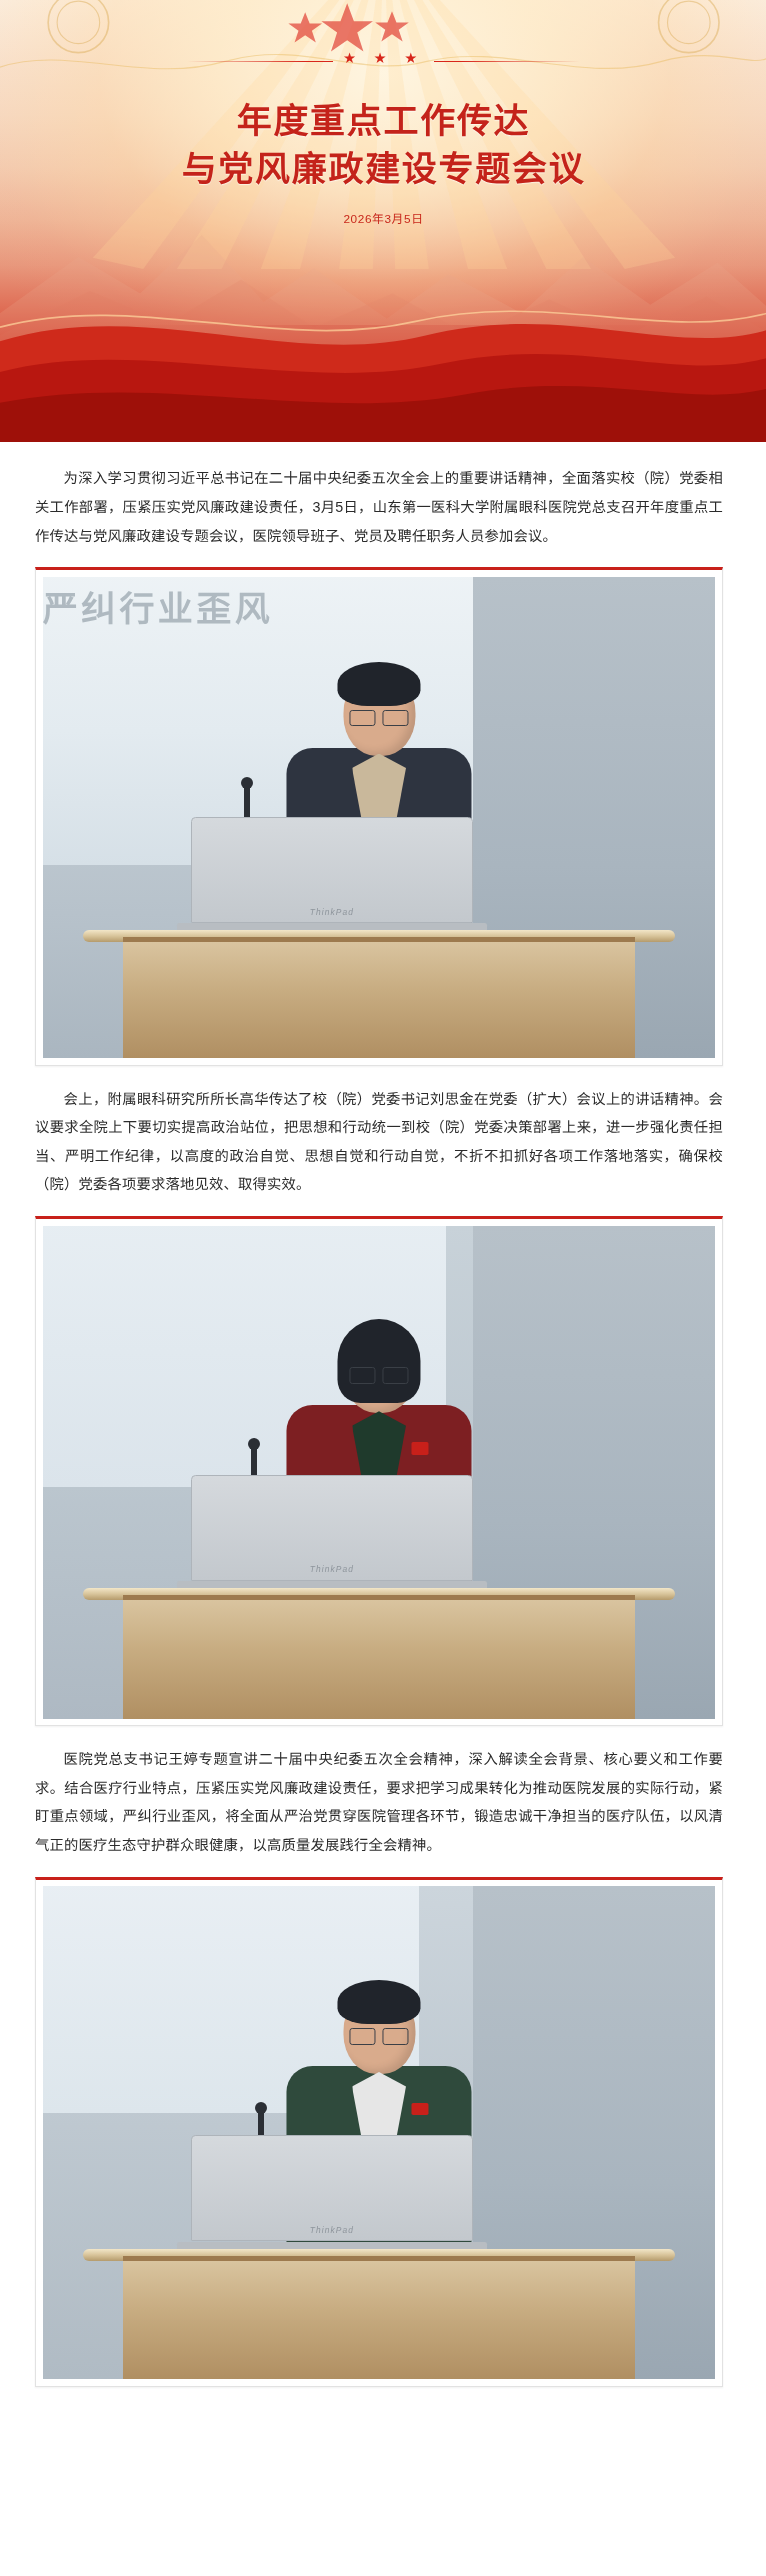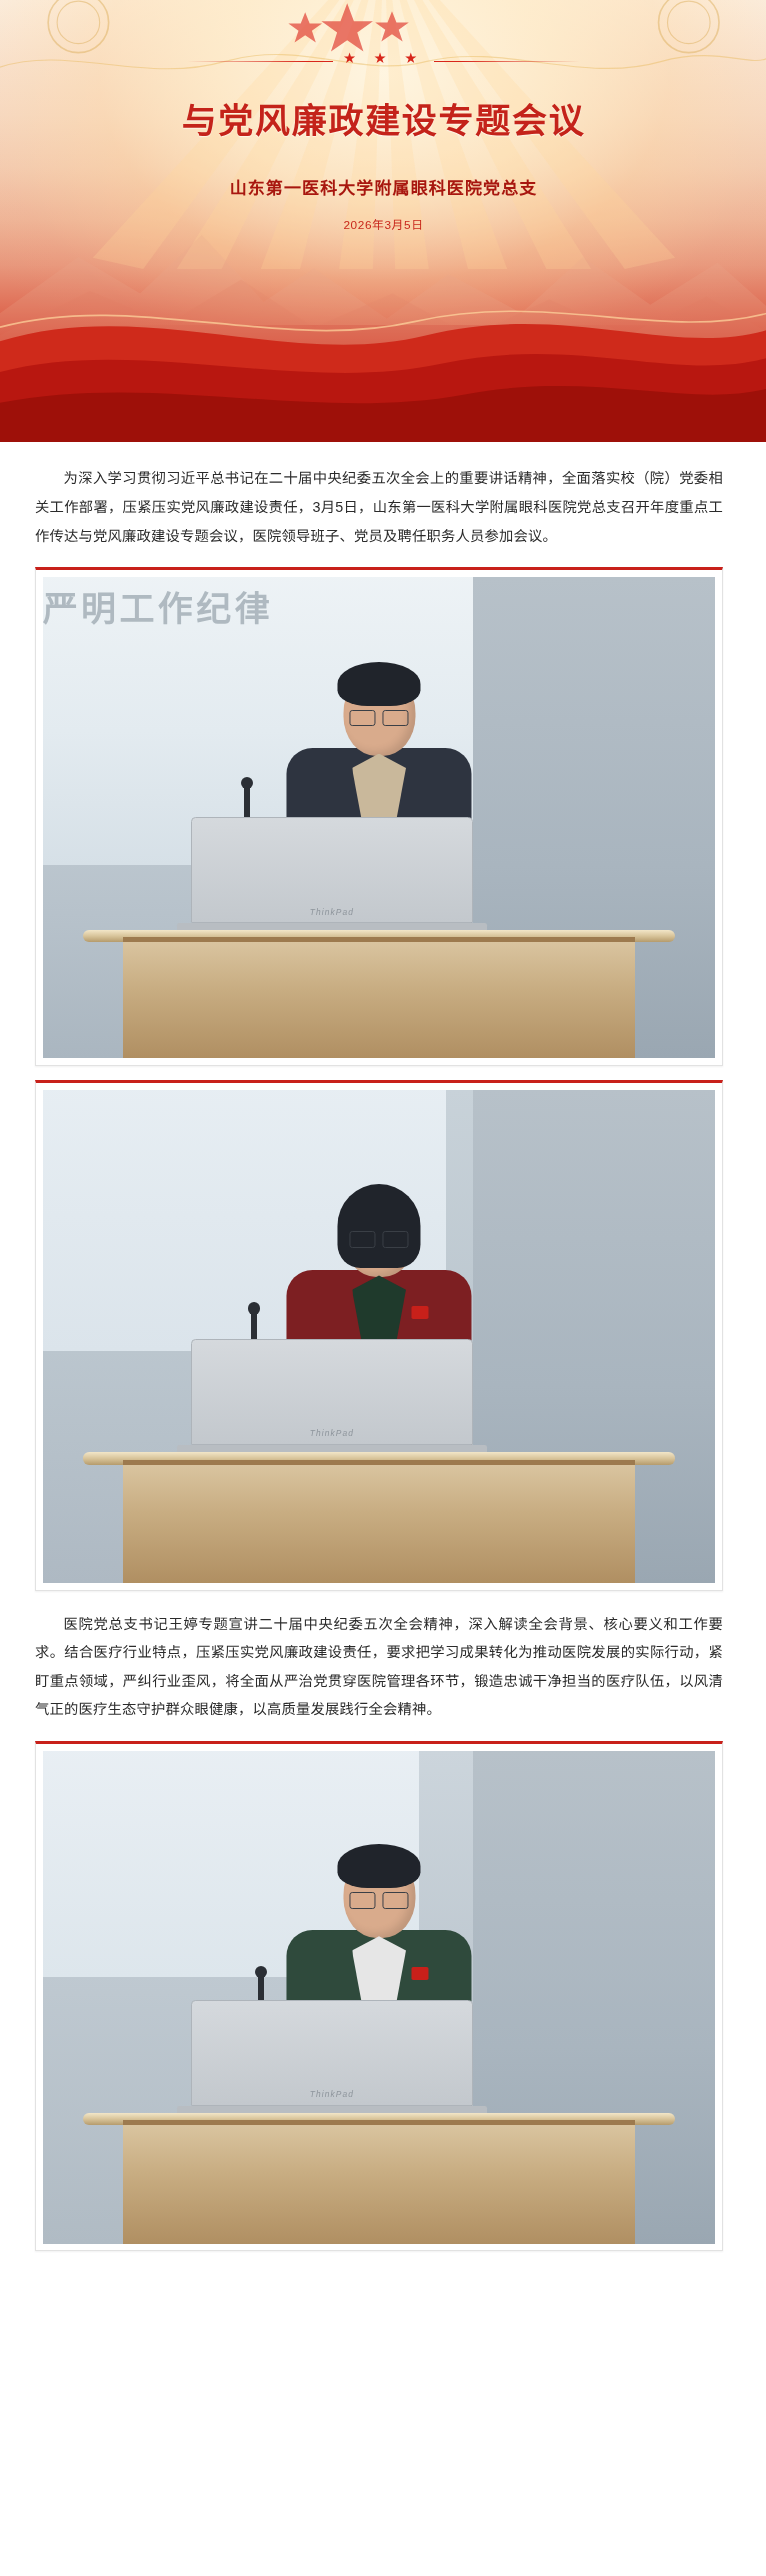--- a/index.html
+++ b/index.html
@@ -396,37 +396,37 @@
     </svg>
 
     <div class="banner-inner">
       <div class="star-rule">
         <span class="line"></span>
         <span class="stars">★ ★ ★</span>
         <span class="line right"></span>
       </div>
 
       <h1 class="title-main">
+        <span class="l1">年度重点工作传达</span>
         <span class="l2">与党风廉政建设专题会议</span>
       </h1>
 
-      <div class="subtitle">山东第一医科大学附属眼科医院党总支</div>
       <div class="datetext">2026年3月5日</div>
     </div>
   </div>
 
   <div class="content">
 
     <p class="para first">为深入学习贯彻习近平总书记在二十届中央纪委五次全会上的重要讲话精神，全面落实校（院）党委相关工作部署，压紧压实党风廉政建设责任，3月5日，山东第一医科大学附属眼科医院党总支召开年度重点工作传达与党风廉政建设专题会议，医院领导班子、党员及聘任职务人员参加会议。</p>
 
     <div class="photo-card">
       <div class="photo">
         <div class="ph-wall"></div>
         <div class="ph-screen">
-          <div class="ph-screen-text">严明工作纪律</div>
+          <div class="ph-screen-text">严纠行业歪风</div>
         </div>
         <div class="ph-wallside"></div>
 
         <div class="ph-person">
           <div class="ph-head">
             <div class="ph-hair"></div>
             <div class="ph-glasses"></div>
           </div>
           <div class="ph-body"></div>
           <div class="ph-shirt"></div>
@@ -438,20 +438,21 @@
 
         <div class="ph-laptop-lid">
           <span class="ph-laptop-logo">ThinkPad</span>
         </div>
         <div class="ph-laptop-base"></div>
         <div class="ph-rail"></div>
         <div class="ph-podium"></div>
       </div>
     </div>
 
+    <p class="para">会上，附属眼科研究所所长高华传达了校（院）党委书记刘思金在党委（扩大）会议上的讲话精神。会议要求全院上下要切实提高政治站位，把思想和行动统一到校（院）党委决策部署上来，进一步强化责任担当、严明工作纪律，以高度的政治自觉、思想自觉和行动自觉，不折不扣抓好各项工作落地落实，确保校（院）党委各项要求落地见效、取得实效。</p>
 
     <div class="photo-card">
       <div class="photo tall">
         <div class="ph-wall" style="background:linear-gradient(180deg,#c8d2d9 0%,#bdc8d0 45%,#aeb9c3 100%)"></div>
         <div class="ph-screen" style="width:62%;height:55%;background:linear-gradient(180deg,#e7eef3 0%,#dbe4eb 100%)">
           <div class="ph-screen-text"></div>
         </div>
         <div class="ph-wallside"></div>
 
         <div class="ph-person">

